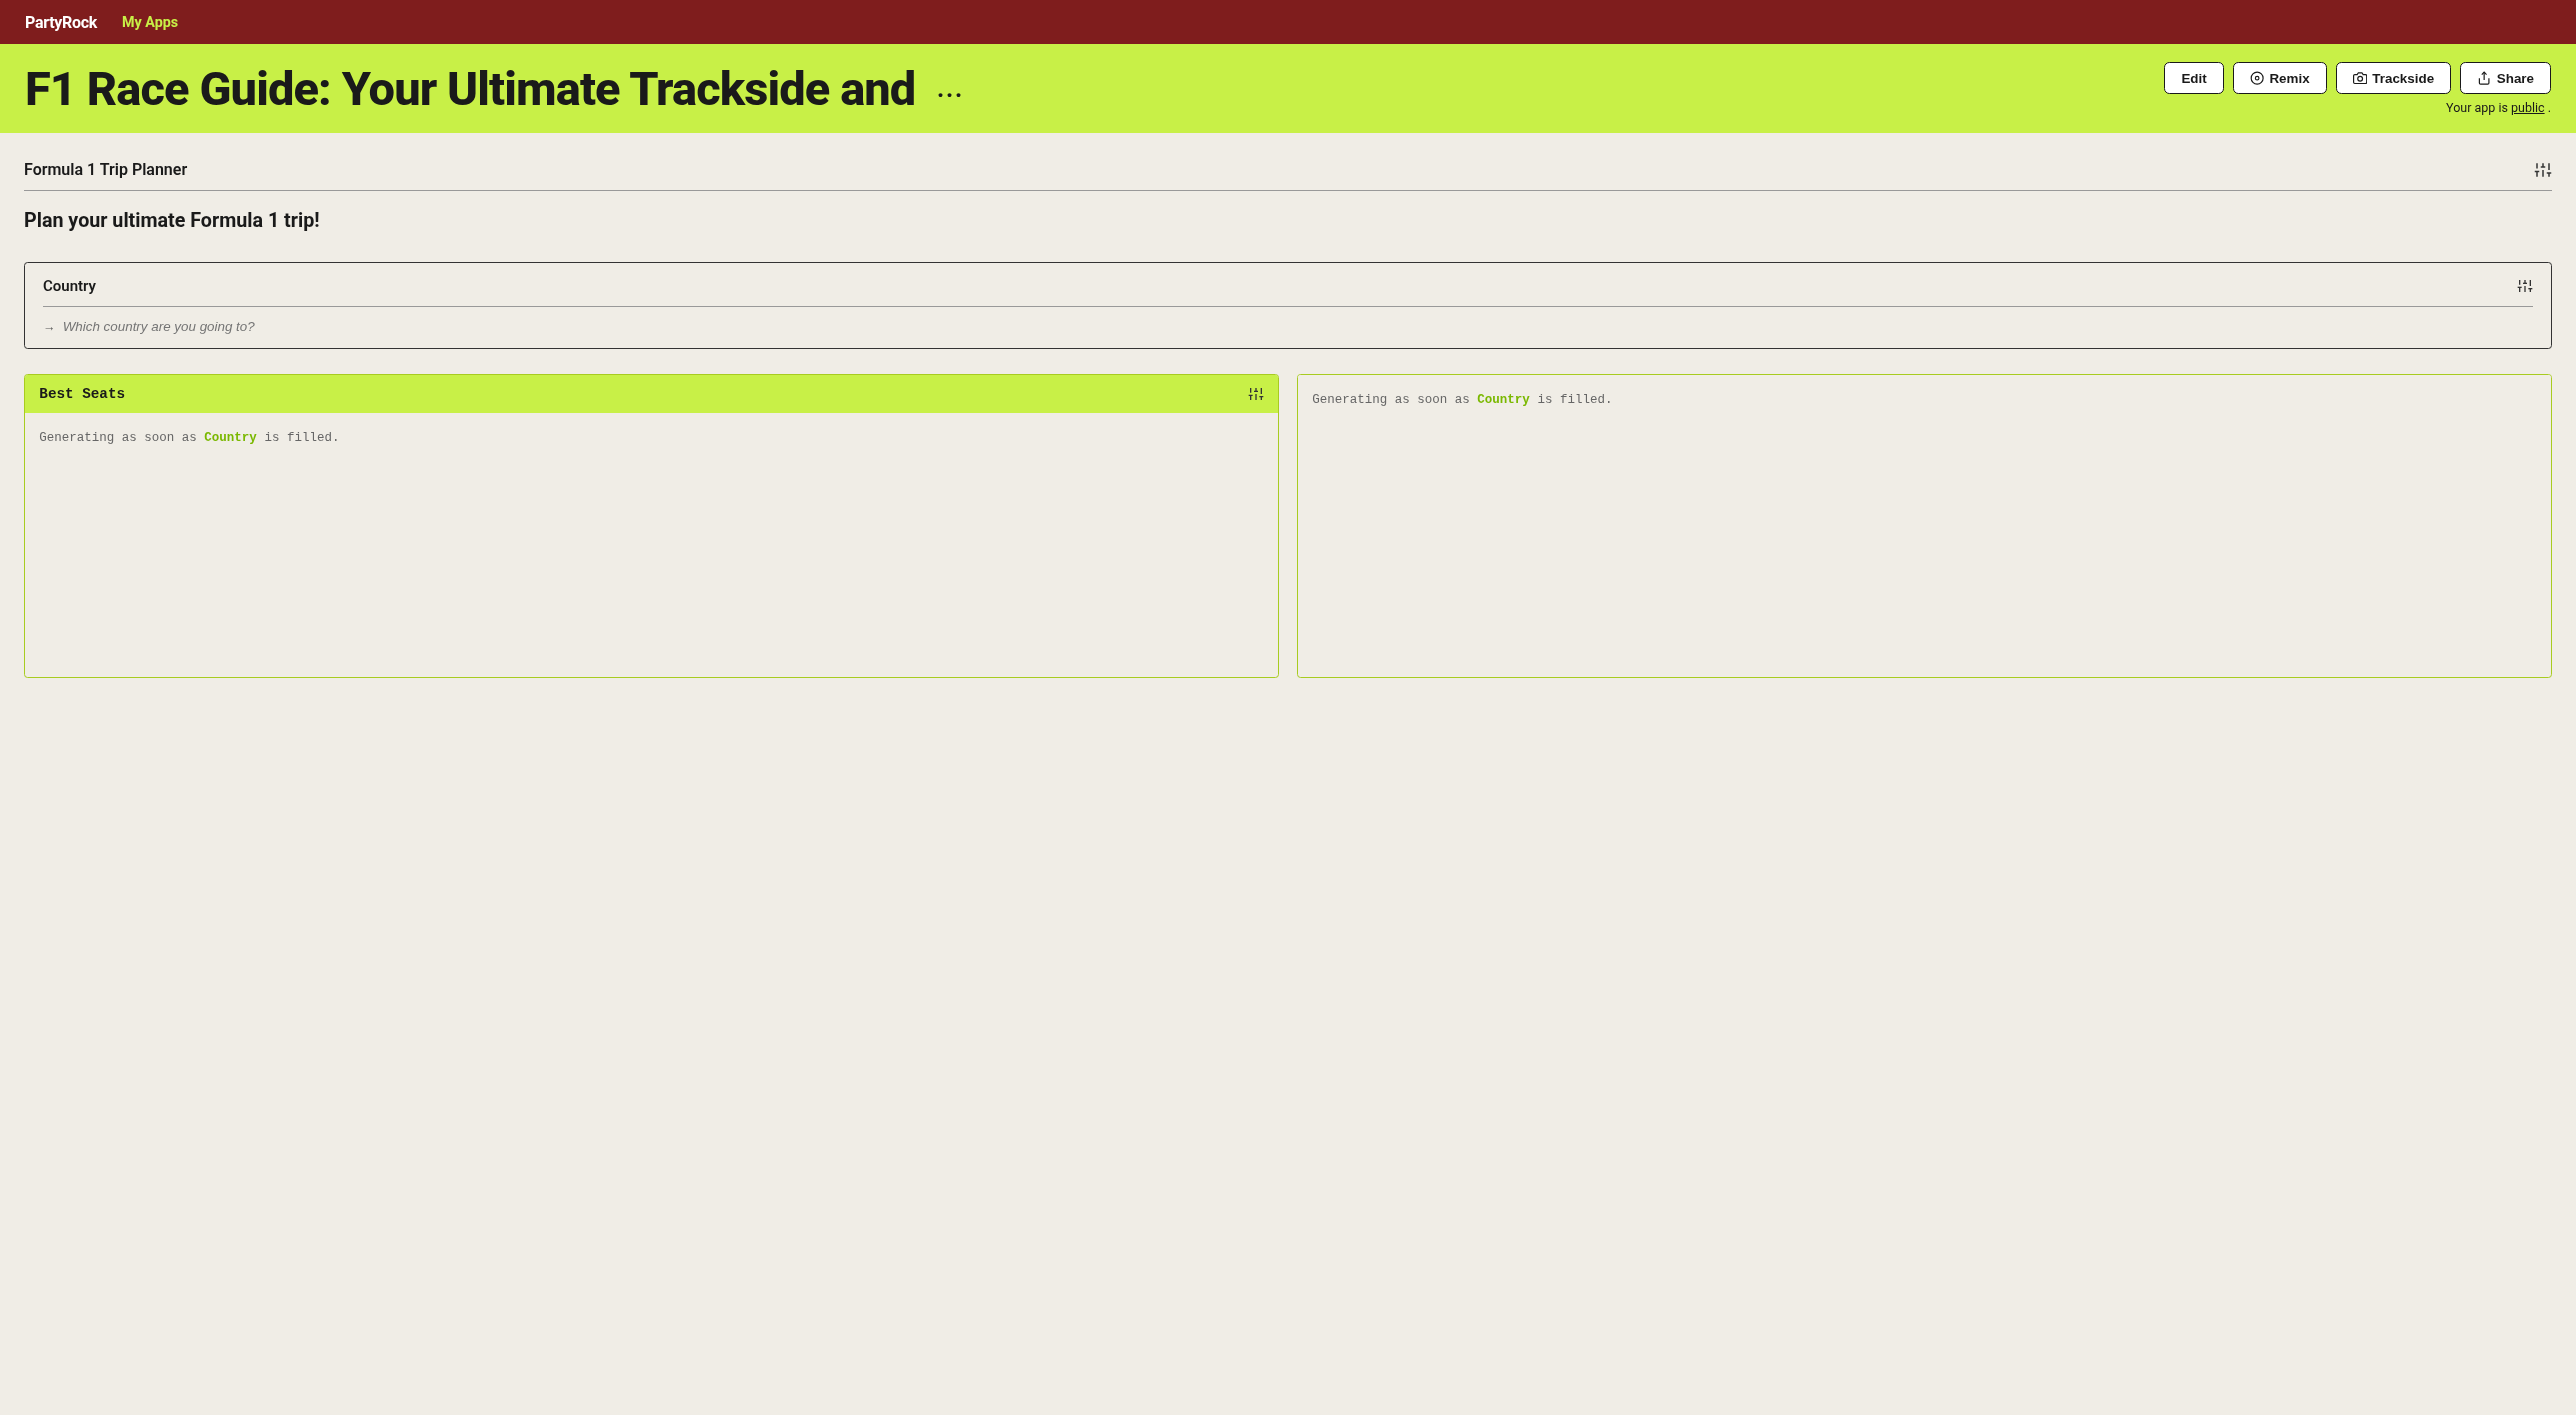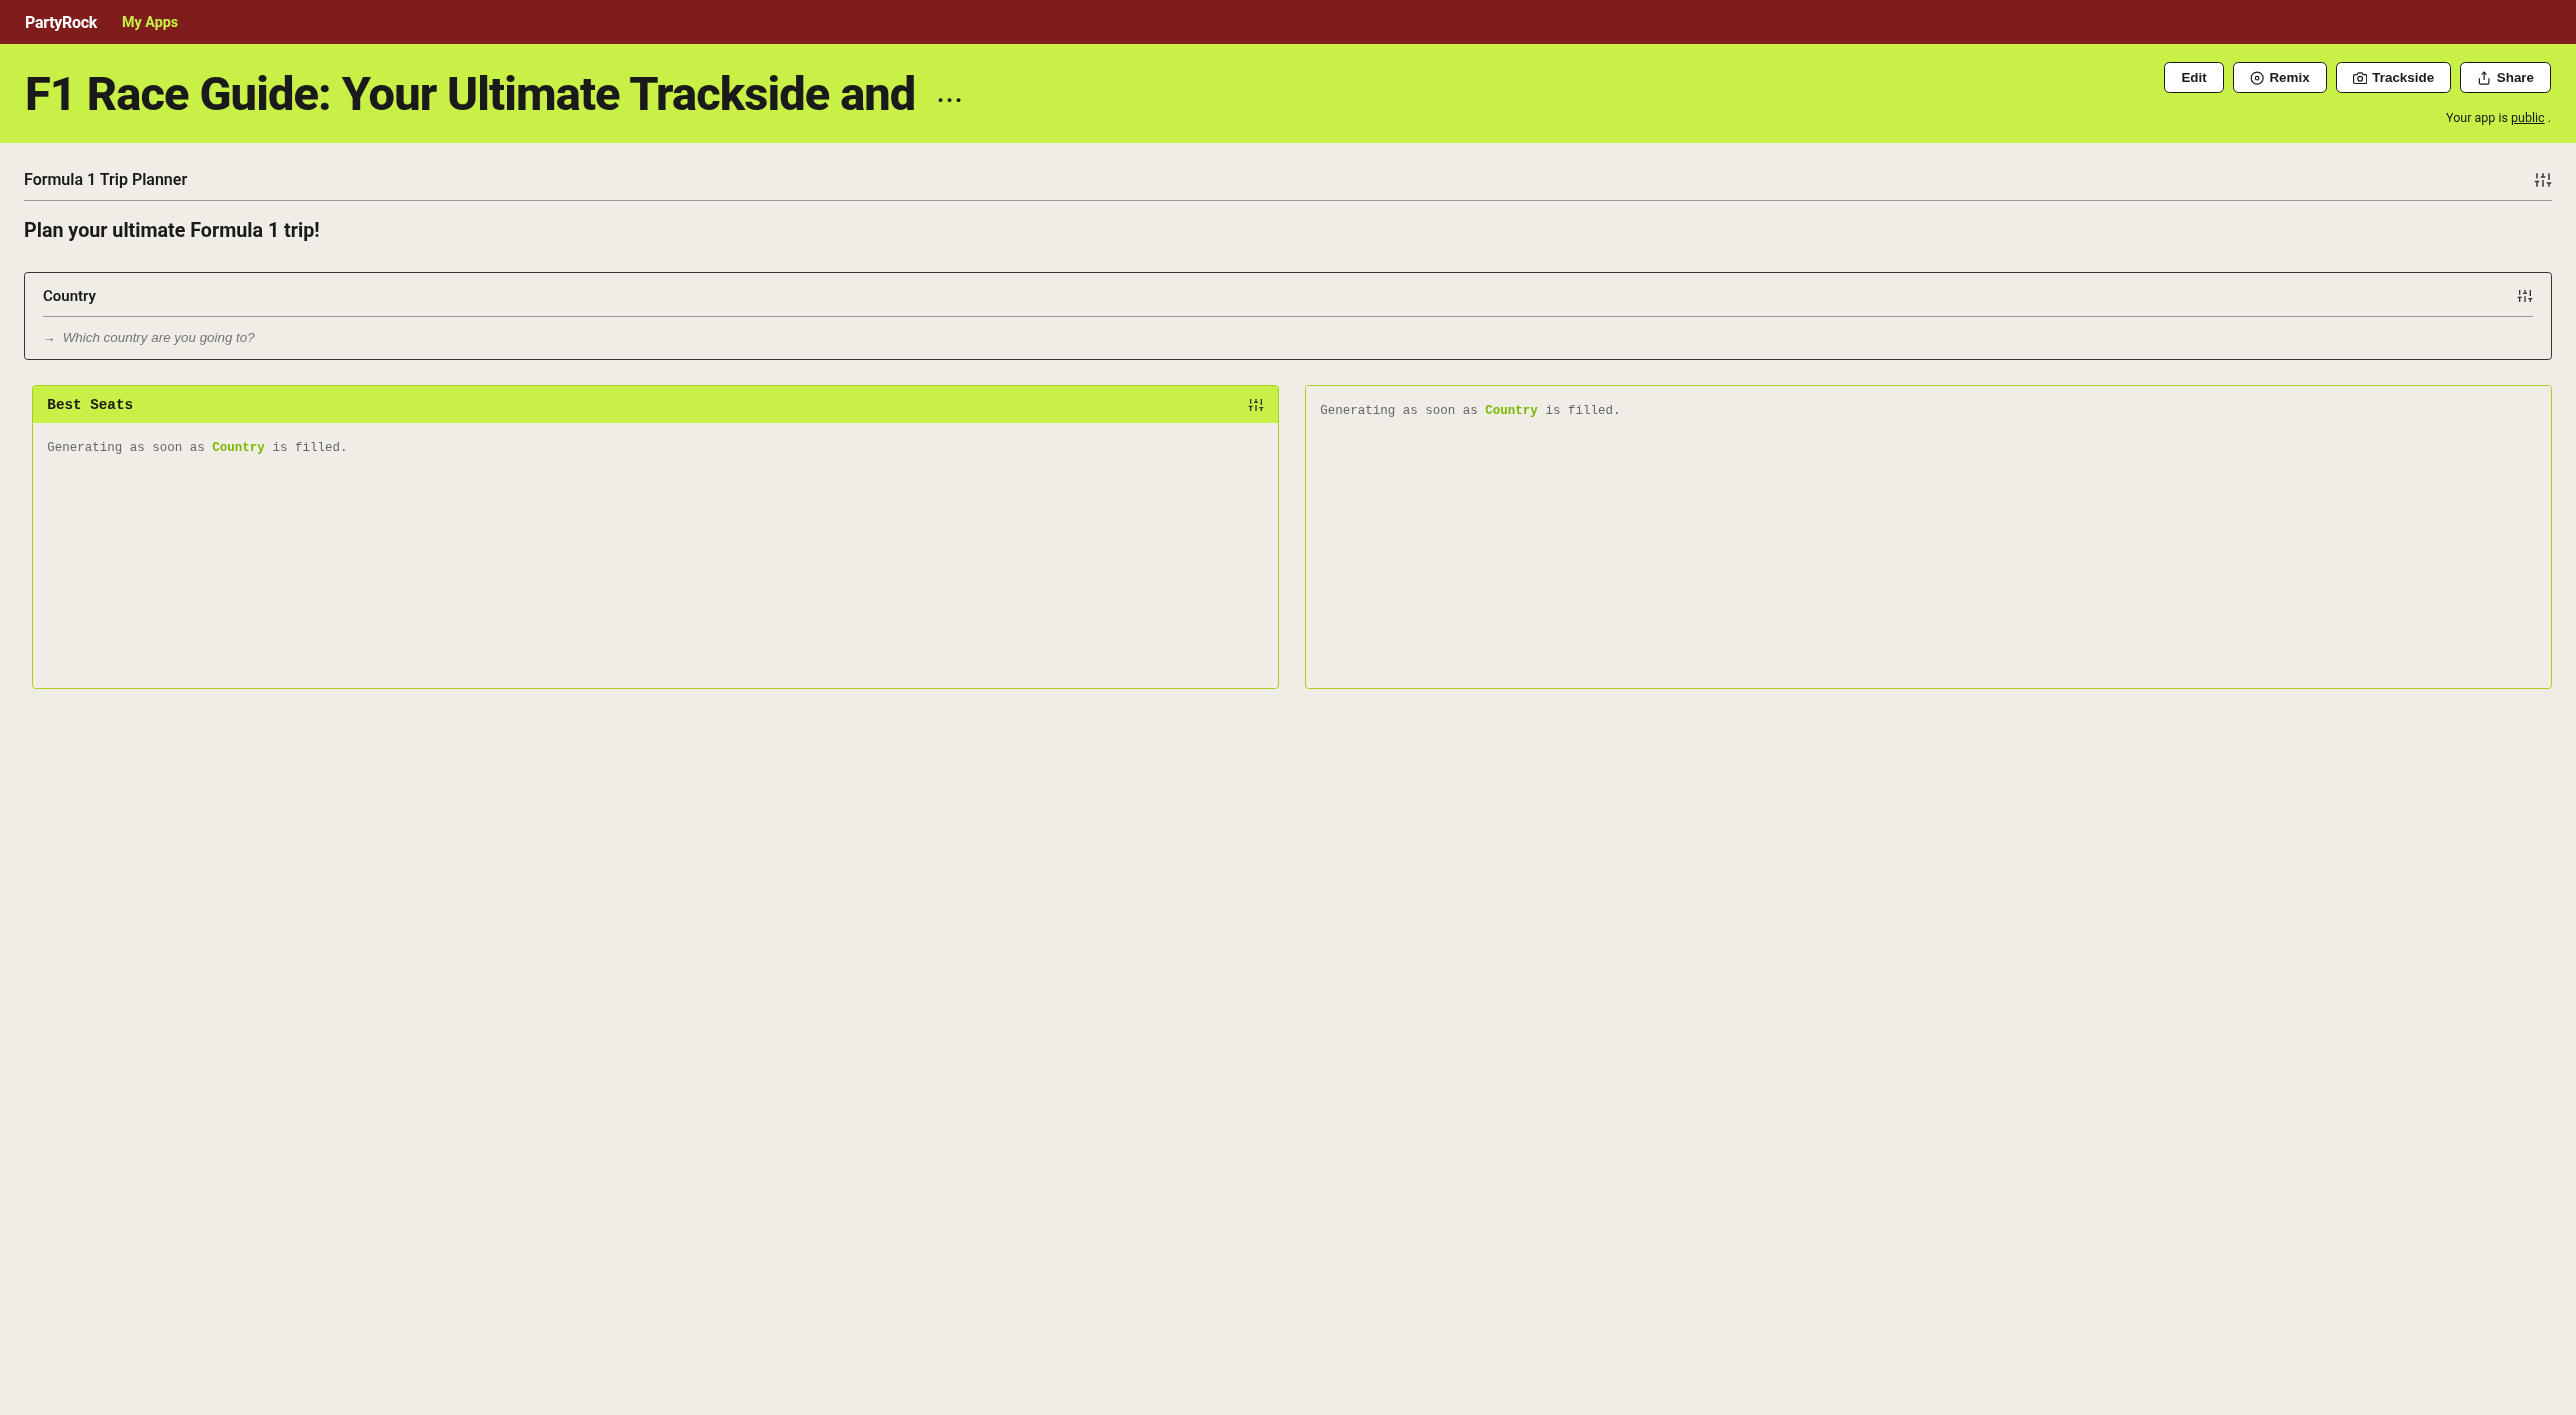--- a/index.html
+++ b/index.html
@@ -71,21 +71,21 @@
       cursor: pointer;
       font-weight: 700;
       letter-spacing: 1.8px;
       margin-left: 7.2px;
     }
 
     .header-right {
       display: flex;
       flex-direction: column;
       align-items: flex-end;
-      gap: 17px;
+      gap: 6px;
     }
 
     .header-buttons {
       display: flex;
       gap: 9px;
       align-items: center;
     }
 
     .btn {
       display: flex;
@@ -200,21 +200,20 @@
       display: grid;
       grid-template-columns: 1fr 1fr;
       gap: 18px;
     }
 
     .output-panel {
       border: 1.8px solid #a8cc20;
       border-radius: 3.6px;
       overflow: hidden;
       min-height: 304px;
-      margin-left: 8px;
     }
 
     .output-panel-header {
       background: #c8f047;
       padding: 10.7px 14.3px;
       display: flex;
       align-items: center;
       justify-content: space-between;
     }
 

